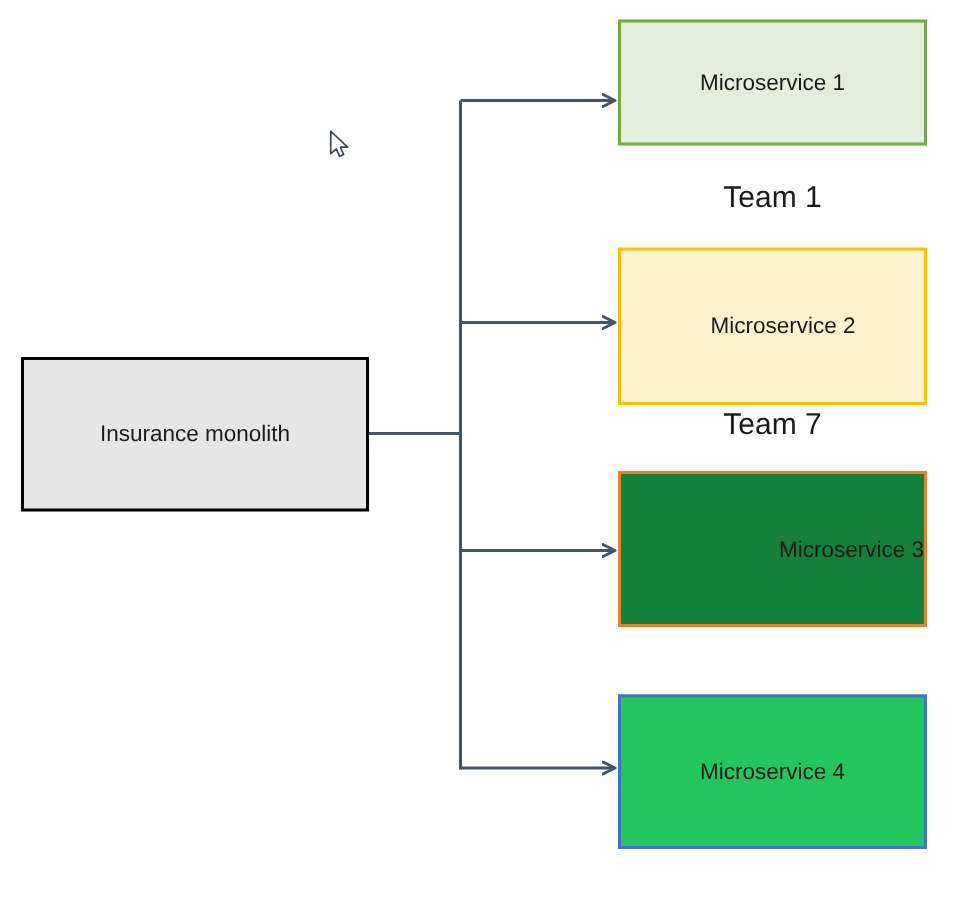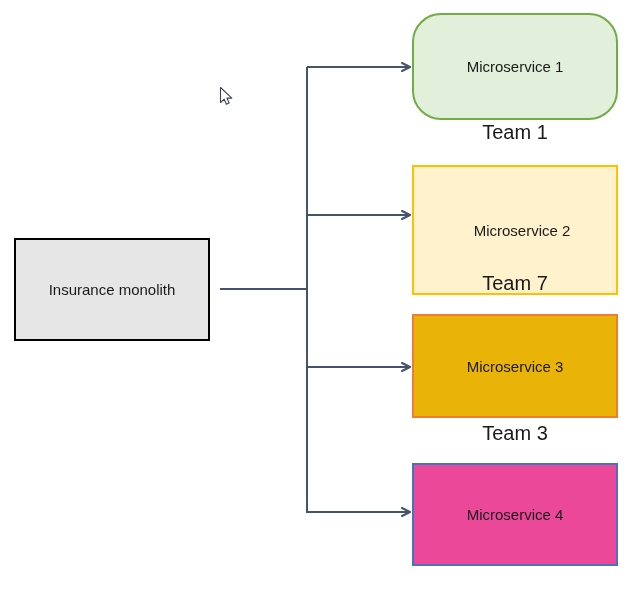--- a/index.html
+++ b/index.html
@@ -18,28 +18,28 @@
     justify-content: center;
     box-sizing: border-box;
     border: 2px solid #000;
     font-size: 15px;
     color: #1a1a1a;
     text-align: center;
     white-space: nowrap;
   }
   .monolith {
     left: 14px; top: 238px;
-    width: 196px; height: 103px;
+    width: 232px; height: 103px;
   }
   .service {
     left: 412px;
     width: 206px;
   }
-  .s0 { top: 13px;  height: 107px; border-radius: 29px; }
-  .s1 { top: 165px; height: 130px; padding-left: 14px; }
+  .s0 { top: 13px;  height: 84px; }
+  .s1 { top: 165px; height: 105px; padding-left: 14px; }
   .s2 { top: 314px; height: 104px; }
   .s3 { top: 463px; height: 103px; }
   .team {
     position: absolute;
     left: 412px;
     width: 206px;
     text-align: center;
     font-size: 20px;
     color: #1a1a1a;
   }
@@ -83,26 +83,25 @@
   <div class="node service s0" style="background: rgb(226, 239, 218); border-color: rgb(112, 173, 71);">
     <span>Microservice 1</span>
   </div>
   <div class="team t0">Team 1</div>
 
   <div class="node service s1" style="background: rgb(255, 242, 204); border-color: rgb(255, 192, 0);">
     <span>Microservice 2</span>
   </div>
   <div class="team t1">Team 7</div>
 
-  <div class="node service s2" style="background: #eab308; border-color: rgb(237, 125, 49);">
+  <div class="node service s2" style="background: #15803d; border-color: rgb(237, 125, 49); justify-content: flex-end;">
     <span>Microservice 3</span>
   </div>
-  <div class="team t2">Team 3</div>
 
-  <div class="node service s3" style="background: #ec4899; border-color: rgb(68, 114, 196);">
+  <div class="node service s3" style="background: #22c55e; border-color: rgb(68, 114, 196);">
     <span>Microservice 4</span>
   </div>
 
   <svg class="cursor-layer" viewBox="0 0 638 601" xmlns="http://www.w3.org/2000/svg">
     <g transform="translate(220,87)">
       <path d="M0.5,0.5 L0.5,15.5 L4.2,12.2 L6.4,17.2 L9.1,16 L6.9,11.1 L11.8,11.1 Z" fill="#ffffff" stroke="#3f4454" stroke-width="1.1" stroke-linejoin="round"></path>
     </g>
   </svg>
 
 </div>

